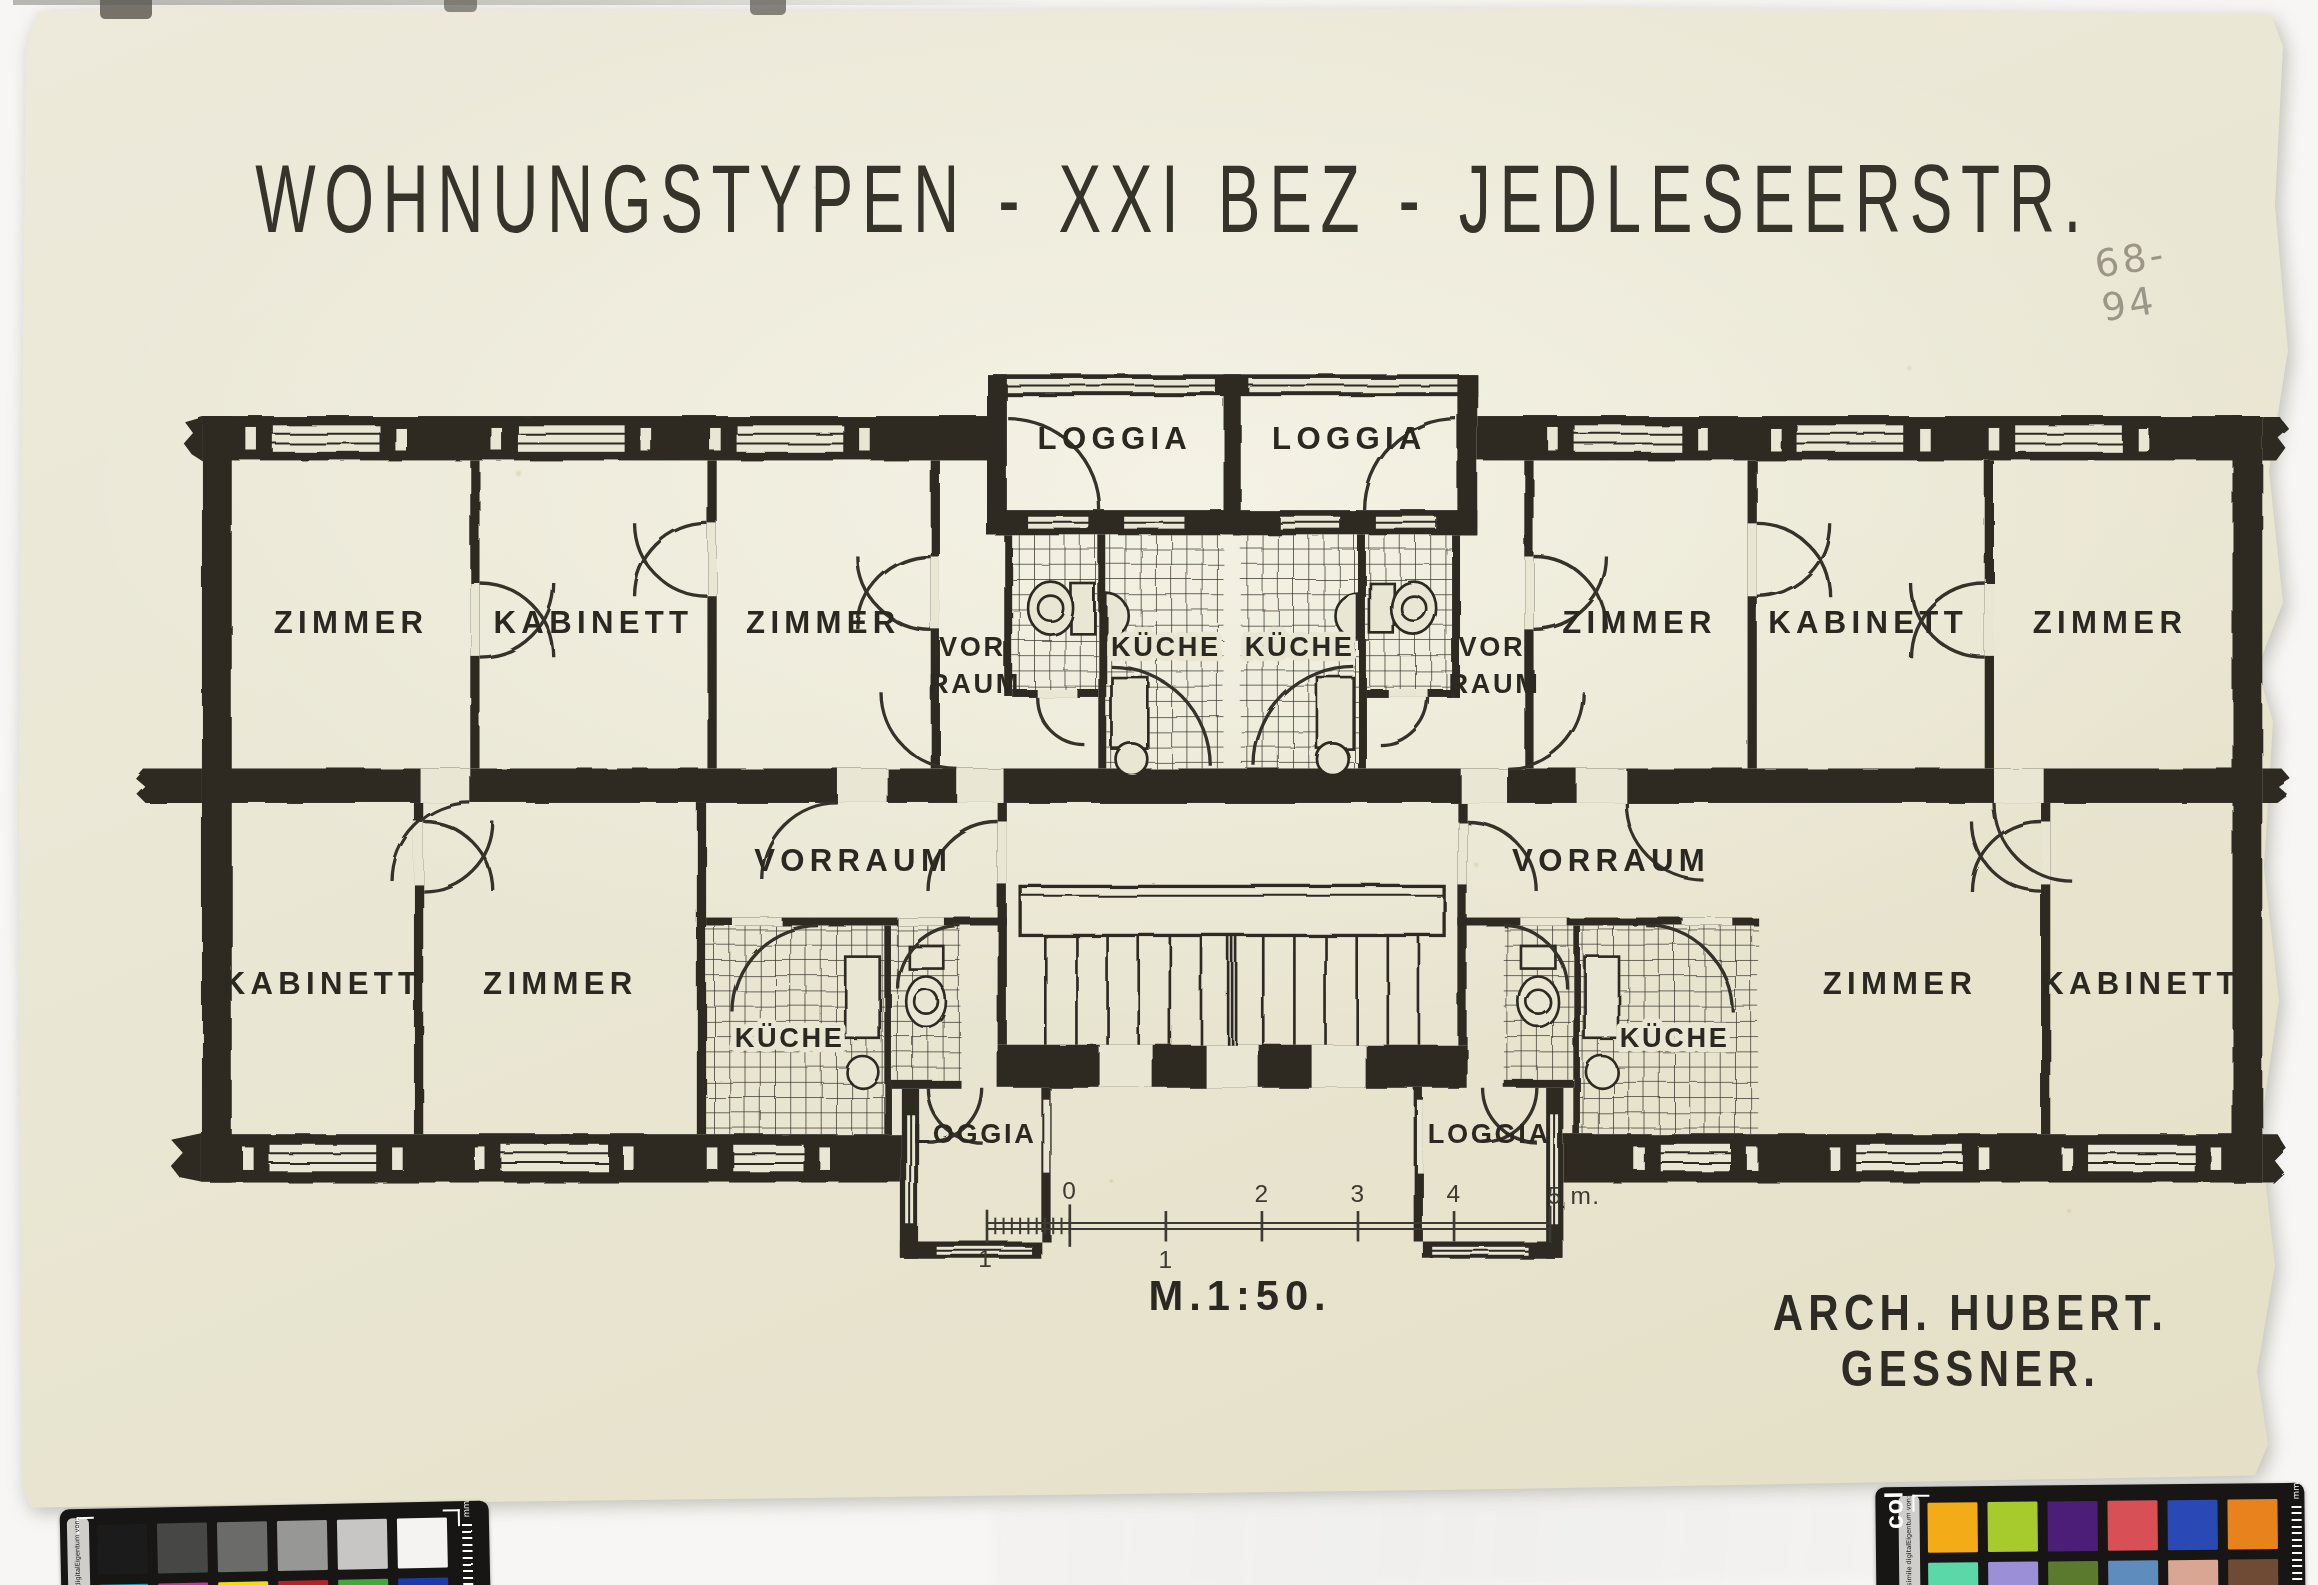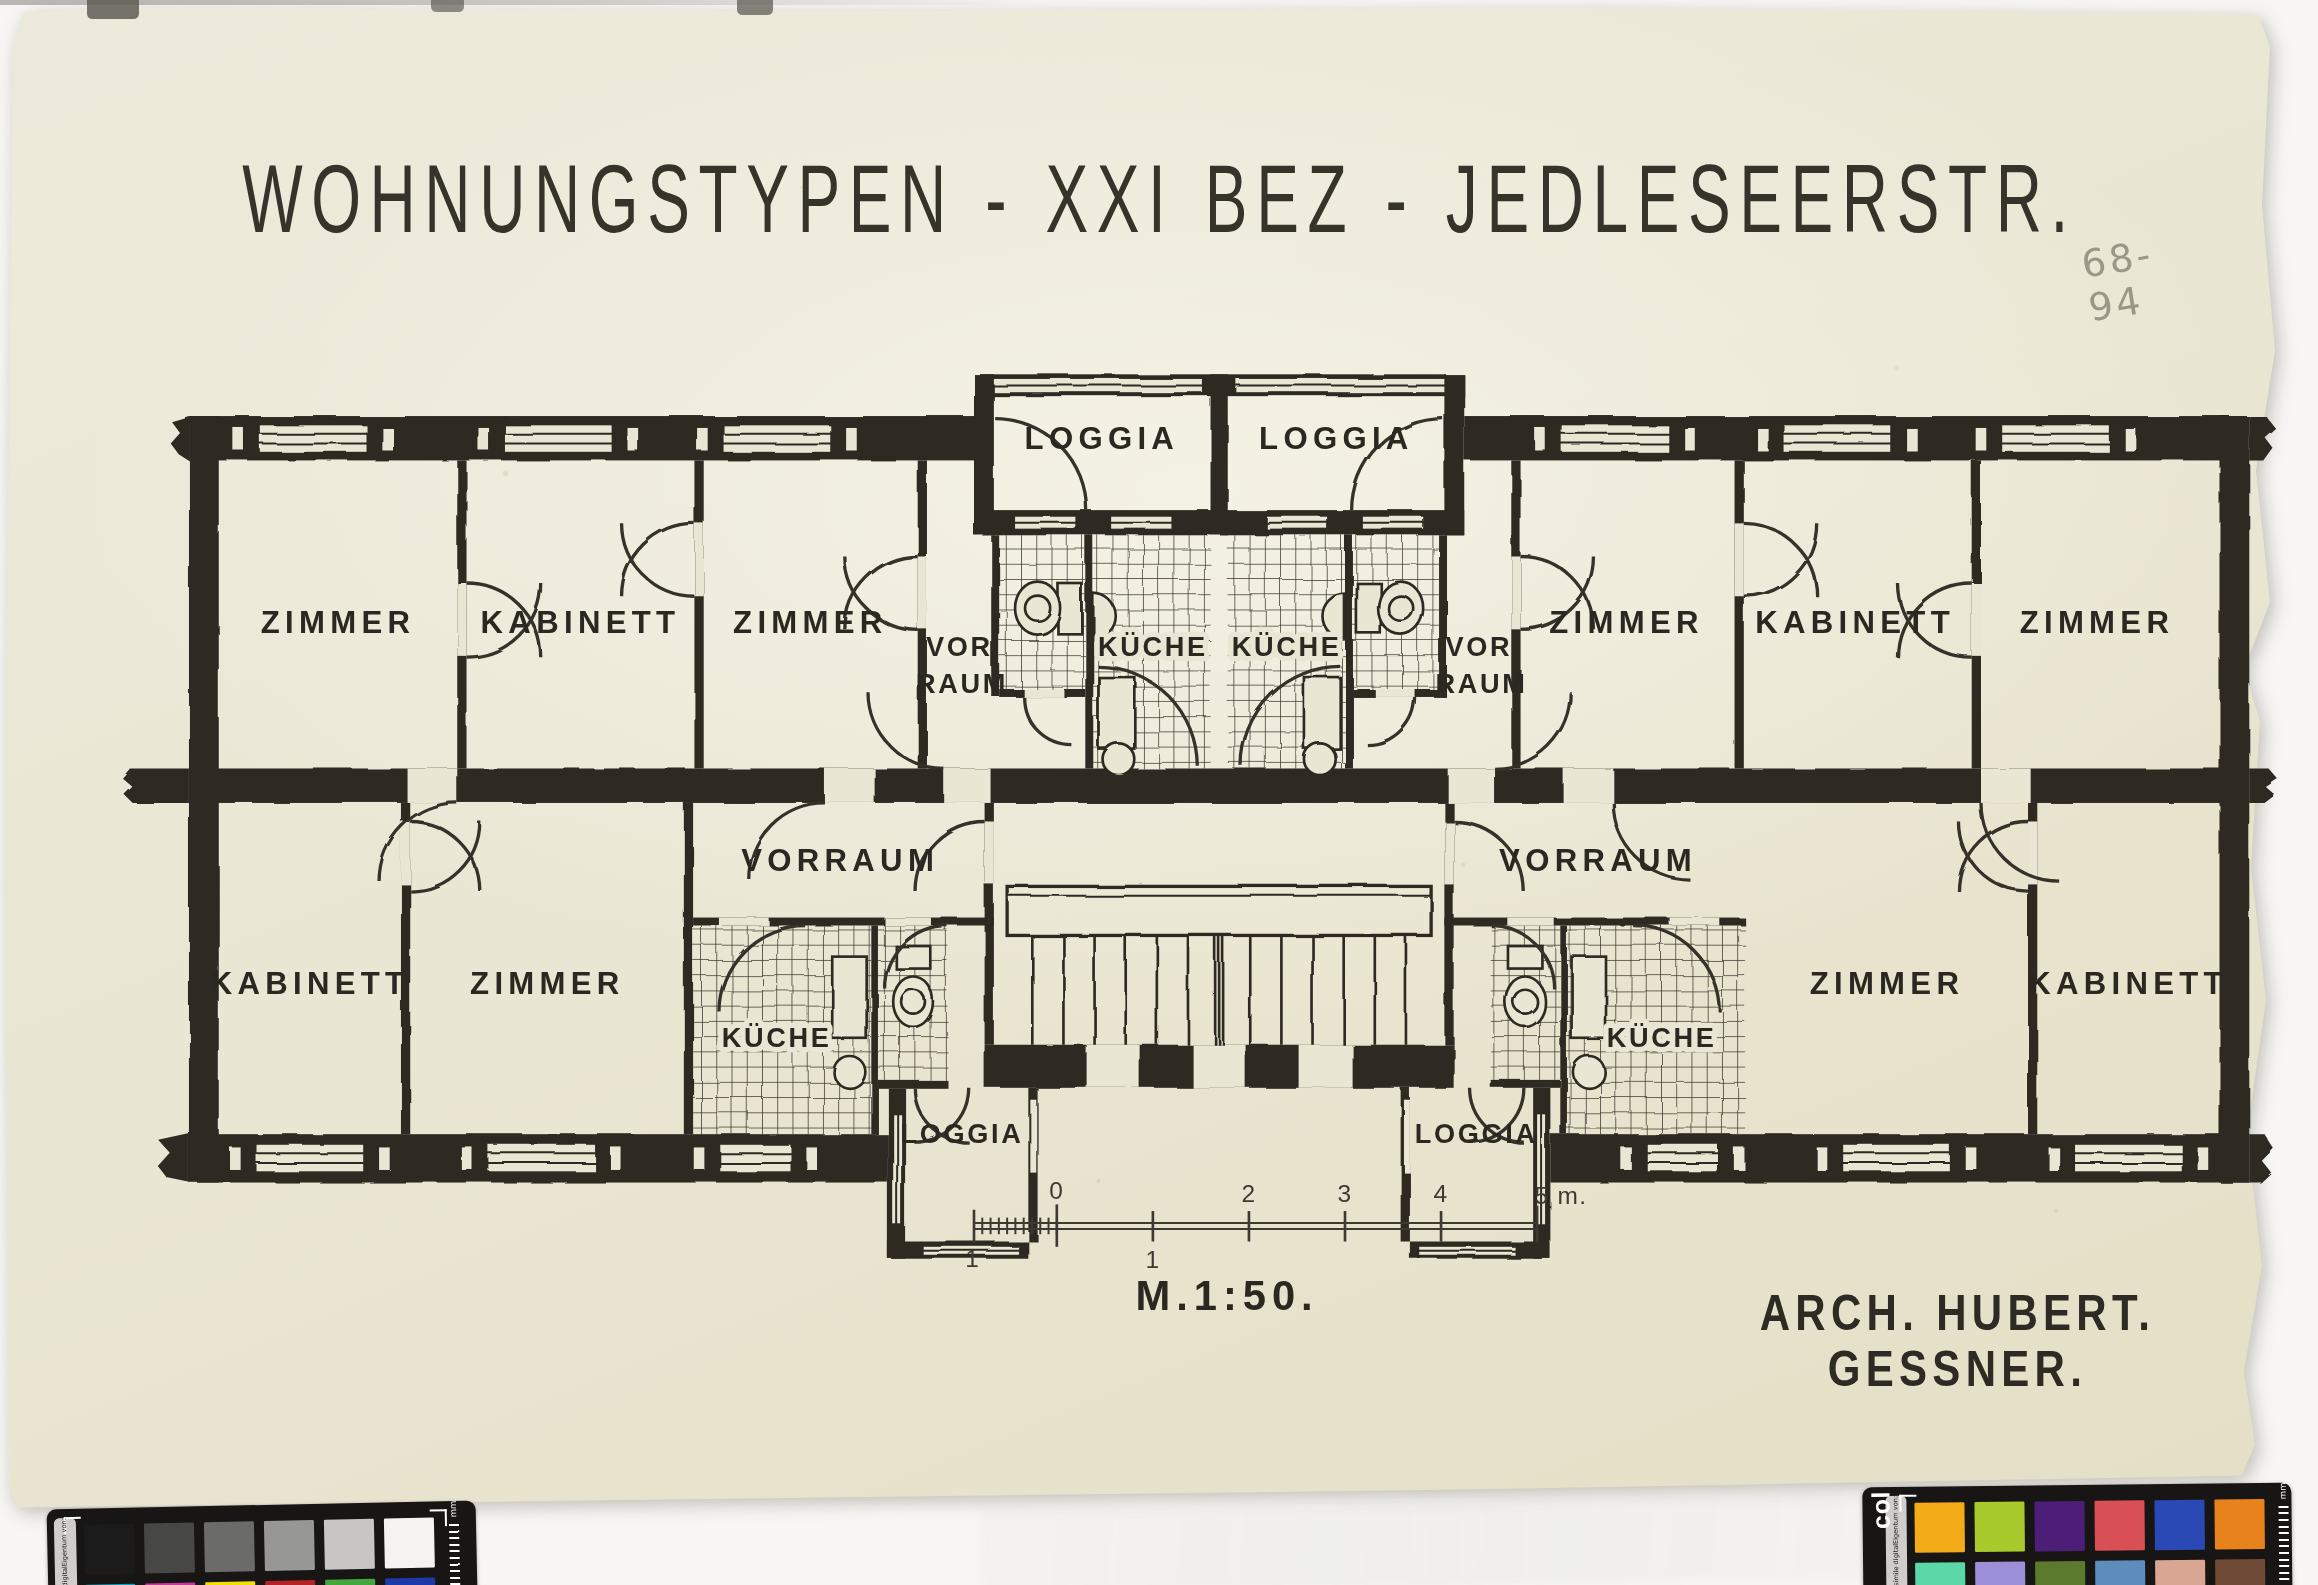--- a/index.html
+++ b/index.html
@@ -1,16 +1,16 @@
 <!DOCTYPE html>
 <html style="font-size:10.6px"><head>
 <meta charset="utf-8">
 <style>
   html,body{margin:0;padding:0;width:2319px;height:1586px;overflow:hidden;background:#f7f6f4;}
-  .page{position:relative;width:1851px;height:1586px;font-family:"Liberation Sans",sans-serif;}
+  .page{position:relative;width:1851px;height:1586px;font-family:"Liberation Sans",sans-serif;margin-left:13px;}
 
   
   .paper-wrap{position:absolute;left:4px;top:6.6px;width:2280px;height:1505px;
     filter:drop-shadow(4.6px 5.3px 9.3px rgba(110,104,88,.40));}
   .paper{position:absolute;inset:0;
     background:
       radial-gradient(circle 6px at 22% 31%, rgba(170,125,40,.22), transparent 70%),
       radial-gradient(circle 4.6px at 64% 57%, rgba(170,125,40,.20), transparent 70%),
       radial-gradient(circle 4px at 48% 78%, rgba(160,115,35,.22), transparent 70%),
       radial-gradient(circle 5.3px at 83% 24%, rgba(170,125,40,.16), transparent 70%),

